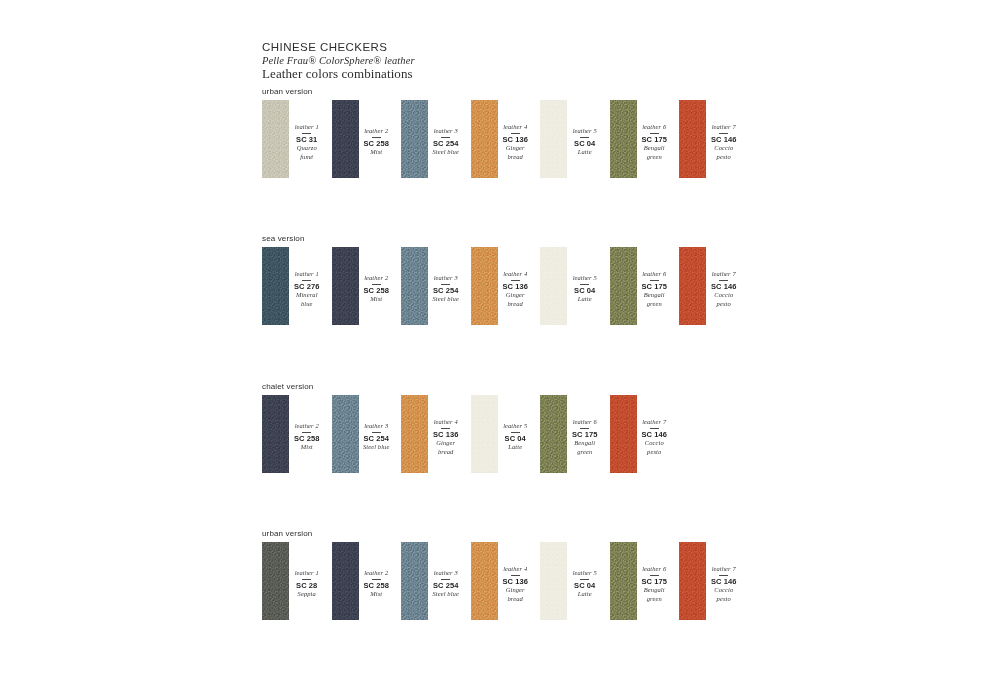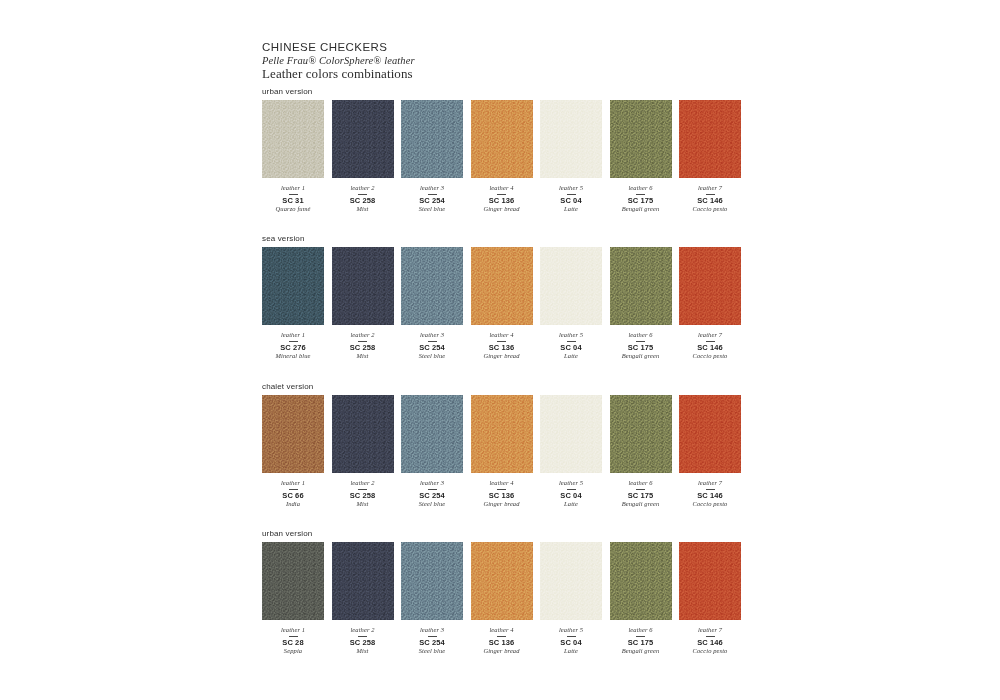--- a/index.html
+++ b/index.html
@@ -70,21 +70,21 @@
   }
 
   .swatch-row {
     display: flex;
     flex-direction: row;
     gap: 7.5px;
   }
   .cell {
     width: 62px;
     display: flex;
-    flex-direction: column;
+    flex-direction: row;
     align-items: center;
   }
   .swatch {
     width: 62px;
     height: 78px;
     position: relative;
     overflow: hidden;
   }
   
   .swatch::before {
@@ -292,29 +292,20 @@
               <div class="cap-code">SC 146</div>
               <div class="cap-name">Coccio pesto</div>
             </div>
           </div>
         </div>
       </div>
       <div class="section" style="top: 381px;">
         <div class="section-label">chalet version</div>
         <div class="swatch-row">
           <div class="cell">
-            <div class="swatch" style="background: rgb(161, 108, 67);"></div>
-            <div class="caption">
-              <div class="cap-leather">leather 1</div>
-              <div class="cap-rule"></div>
-              <div class="cap-code">SC 66</div>
-              <div class="cap-name">India</div>
-            </div>
-          </div>
-          <div class="cell">
             <div class="swatch" style="background: rgb(59, 64, 80);"></div>
             <div class="caption">
               <div class="cap-leather">leather 2</div>
               <div class="cap-rule"></div>
               <div class="cap-code">SC 258</div>
               <div class="cap-name">Mist</div>
             </div>
           </div>
           <div class="cell">
             <div class="swatch" style="background: rgb(107, 131, 144);"></div>

